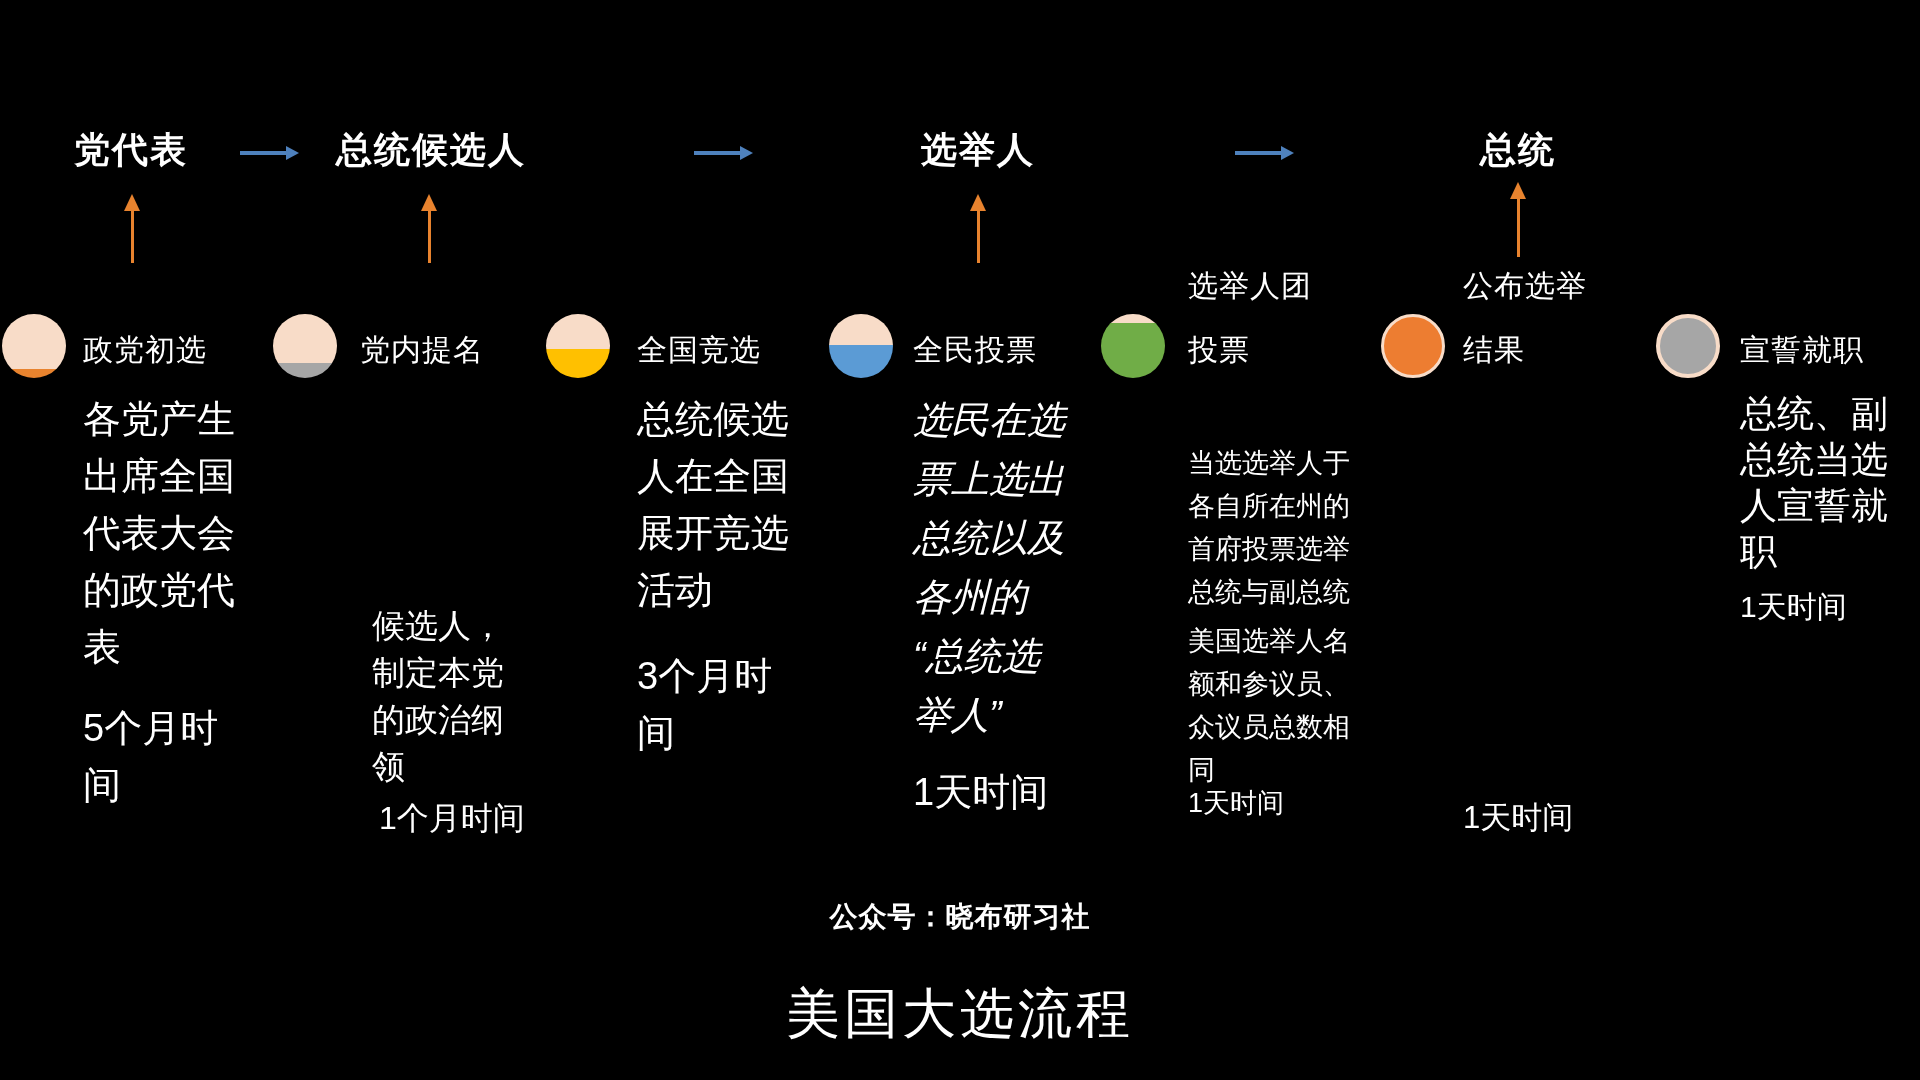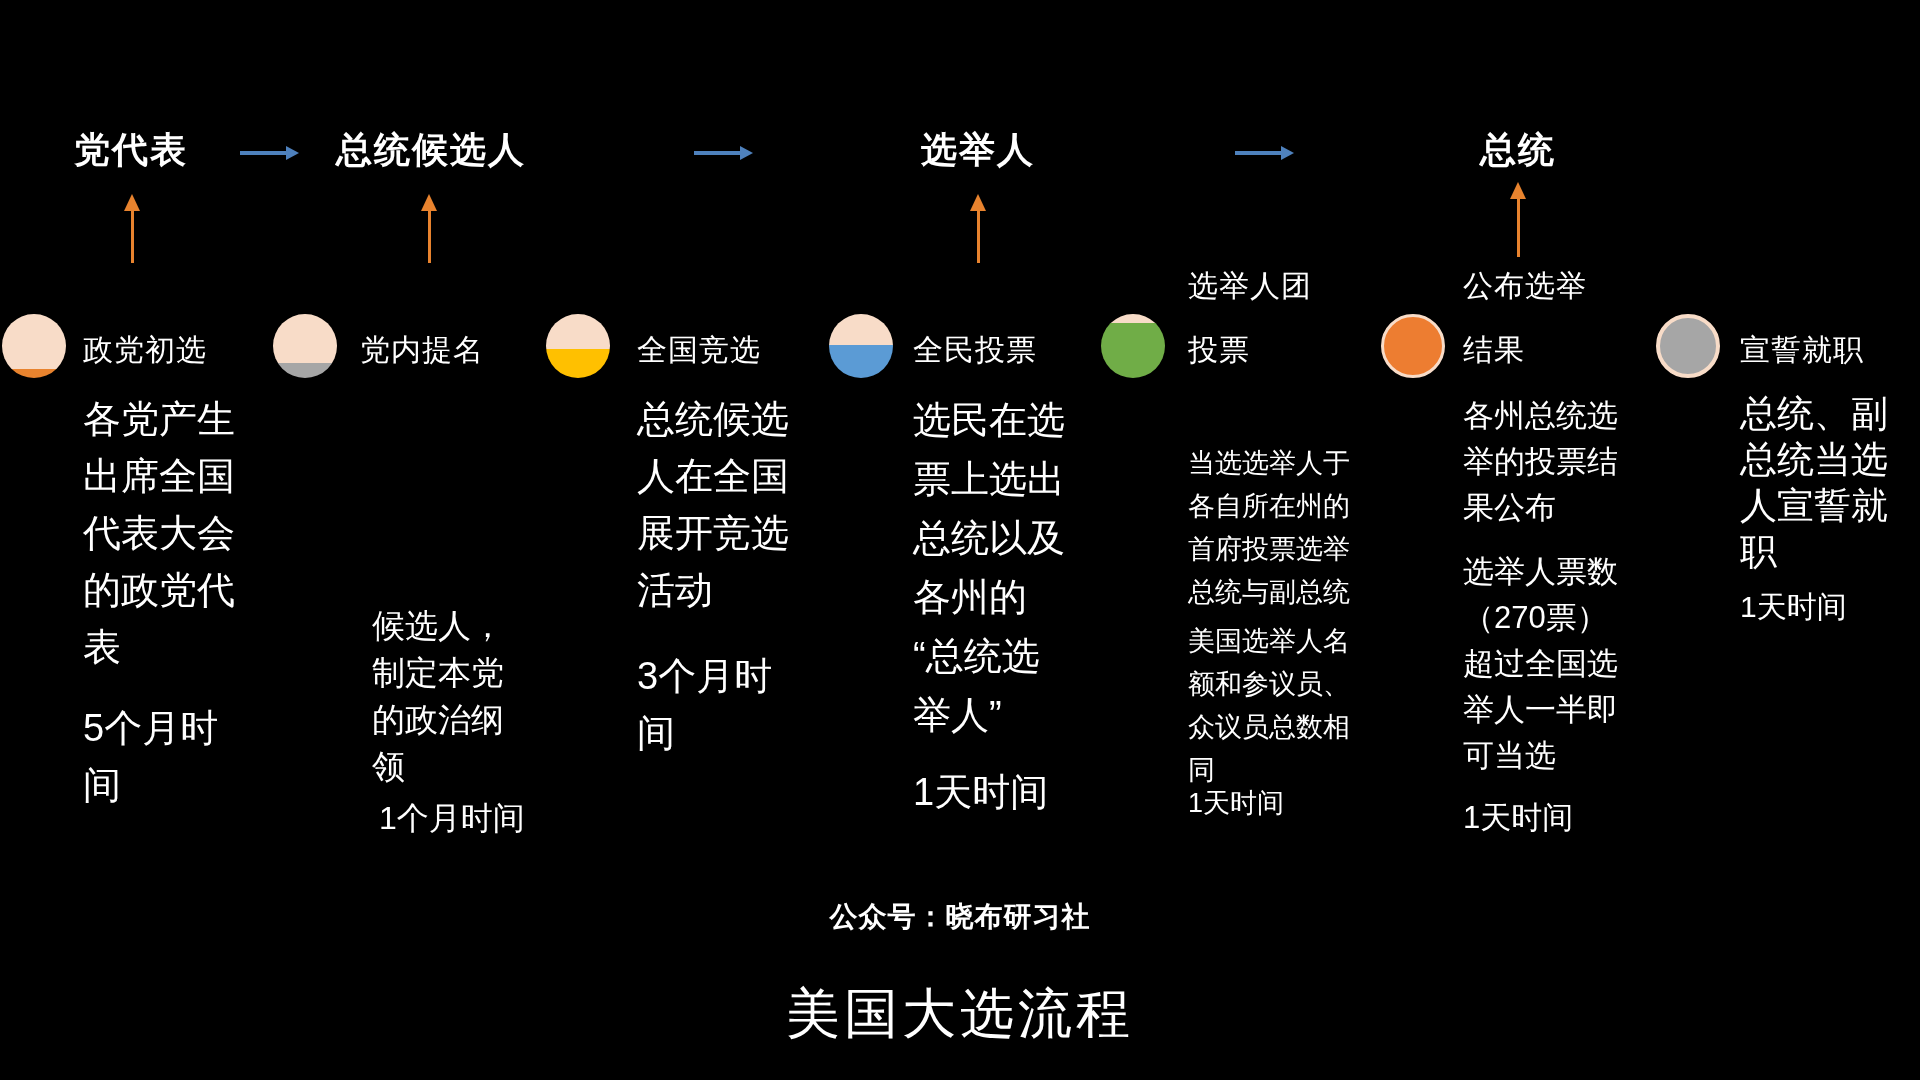--- a/index.html
+++ b/index.html
@@ -41,21 +41,21 @@
   .c4{background:linear-gradient(to top,#5B9BD5 0 52%,#F8DCC8 52%);}
   .c5{background:linear-gradient(to top,#70AD47 0 86%,#F8DCC8 86%);}
   .c6{background:#ED7D31;border:3px solid #F8DCC8;}
   .c7{background:#A6A6A6;border:4px solid #F8DCC8;}
   
   .step-name{position:absolute;font-size:30px;white-space:nowrap;letter-spacing:1px;}
   .pre-name{position:absolute;font-size:30px;white-space:nowrap;letter-spacing:1px;}
   
   .body{position:absolute;white-space:pre-line;}
   .t38{font-size:38px;line-height:57px;}
-  .t38b{font-size:38px;line-height:59px;}
+  .t38b{font-size:38px;line-height:59px;font-style:italic;}
   .t37{font-size:37px;line-height:53px;}
   .t37t{font-size:37px;line-height:46px;}
   .t33{font-size:33px;line-height:47px;margin-left:12px;}
   .t32{font-size:32px;line-height:40px;}
   .t31{font-size:31px;line-height:46px;}
   .t30{font-size:30px;line-height:38px;}
   .t27{font-size:27px;line-height:43px;margin-top:48px;}
   
   .watermark{
     position:absolute;left:0;top:898px;width:100%;
@@ -152,28 +152,20 @@
 总统与副总统</div>
   <div class="body t27" style="left:1188px;top:572px">美国选举人名
 额和参议员、
 众议员总数相
 同</div>
   <div class="body t27" style="left:1188px;top:734px">1天时间</div>
 
   <div class="circle c6" style="left:1381px;top:314px"></div>
   <div class="pre-name" style="left:1463px;top:266px">公布选举</div>
   <div class="step-name" style="left:1463px;top:330px">结果</div>
-  <div class="body t31" style="left:1463px;top:393px">各州总统选
-举的投票结
-果公布</div>
-  <div class="body t31" style="left:1463px;top:549px">选举人票数
-（270票）
-超过全国选
-举人一半即
-可当选</div>
   <div class="body t31" style="left:1463px;top:795px">1天时间</div>
 
   <div class="circle c7" style="left:1656px;top:314px"></div>
   <div class="step-name" style="left:1740px;top:330px">宣誓就职</div>
   <div class="body t37t" style="left:1740px;top:391px">总统、副
 总统当选
 人宣誓就
 职</div>
   <div class="body t30" style="left:1740px;top:588px">1天时间</div>
 

